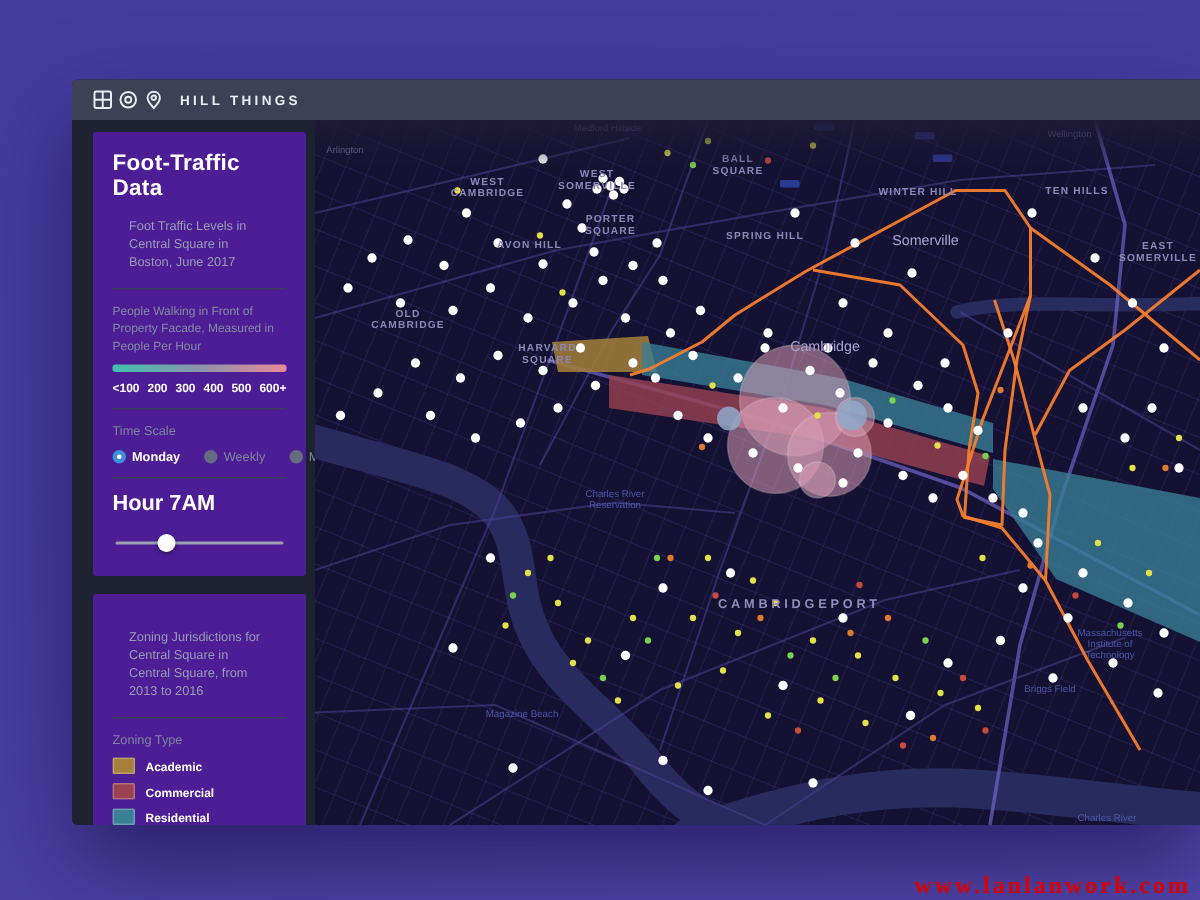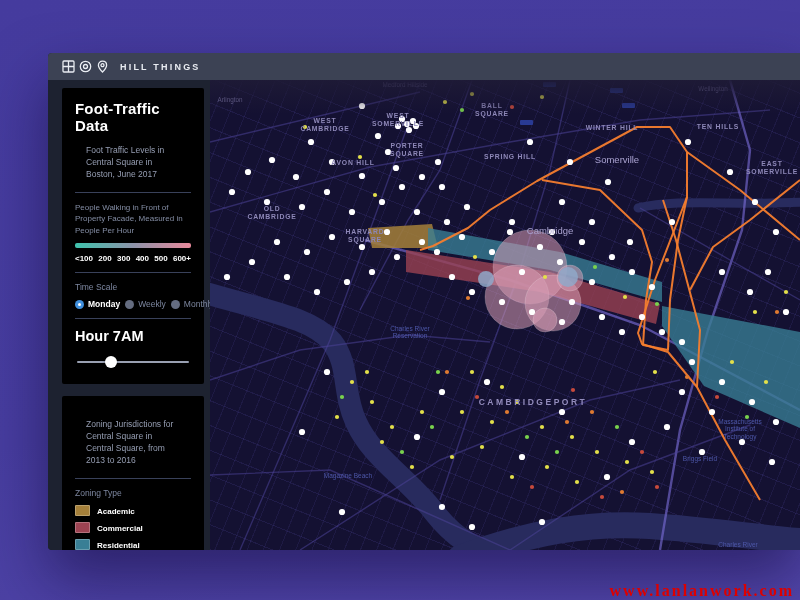--- a/index.html
+++ b/index.html
@@ -6,29 +6,29 @@
   body{width:800px;height:600px;overflow:hidden;font-family:"Liberation Sans",sans-serif;
        background:linear-gradient(165deg,#453b9e 0%,#473d9f 55%,#5347ab 100%);position:relative;}
   .window{position:absolute;left:48px;top:53px;width:752px;height:497px;
           background:#1d2230;border-radius:4px 0 0 4px;overflow:hidden;
           box-shadow:0 28px 60px rgba(18,10,60,.55);display:flex;flex-direction:column;}
   .appbar{height:27px;background:#3c4254;display:flex;align-items:center;padding:0 0 0 14px;flex:0 0 auto;}
   .appbar .ic{display:inline-flex;margin-right:4px;}
   .appbar .title{color:#e9ecf2;font-size:9px;font-weight:bold;letter-spacing:2.2px;margin-left:7px;}
   .bodyrow{flex:1;display:flex;min-height:0;}
   .sidebar{width:162px;flex:0 0 162px;background:#1d2230;overflow:hidden;}
-  .card{background:#000000;margin:8px 6px 12px 14px;padding:12px 13px 14px 13px;border-radius:2px;}
+  .card{background:#4c1d95;margin:8px 6px 12px 14px;padding:12px 13px 14px 13px;border-radius:2px;}
   .card h2{margin:0 0 6px 0;color:#fff;font-size:15px;letter-spacing:.2px;}
   .card .sub{margin:11px;color:#969eb3;font-size:8.5px;line-height:1.4;}
   .hr{border-top:1px solid #39415a;margin:9px 0;}
   .cap{color:#848da4;font-size:8px;line-height:1.45;margin:0 0 7px 0;}
   .gradbar{height:5px;border-radius:2px;margin:2px 0 6px 0;}
   .scalelabels{display:flex;justify-content:space-between;color:#fff;font-size:8px;font-weight:bold;}
   .seclabel{color:#7d87a0;font-size:8.5px;margin:2px 0 7px 0;}
-  .radios{display:flex;align-items:flex-start;gap:5px;}
+  .radios{display:flex;align-items:flex-start;gap:16px;}
   .radio{display:flex;align-items:center;gap:4px;color:#7d87a0;font-size:8.5px;cursor:pointer;}
   .radio .dot{width:9px;height:9px;border-radius:50%;background:#646c80;position:relative;flex:0 0 auto;}
   .radio.on{color:#fff;font-weight:bold;}
   .radio.on .dot{background:#3f8fdd;}
   .radio.on .dot:after{content:"";position:absolute;left:3px;top:3px;width:3px;height:3px;border-radius:50%;background:#fff;}
   .bigctl{color:#fff;font-size:14.5px;font-weight:bold;margin:3px 0 12px 0;}
   .slider{position:relative;height:12px;margin:0 2px 2px 2px;cursor:pointer;}
   .slider .track{position:absolute;left:0;right:0;top:5px;height:2px;background:#99a0b2;border-radius:1px;}
   .slider .handle{position:absolute;top:0;width:12px;height:12px;border-radius:50%;background:#fff;
                   transform:translateX(-6px);box-shadow:0 1px 3px rgba(0,0,0,.45);}

